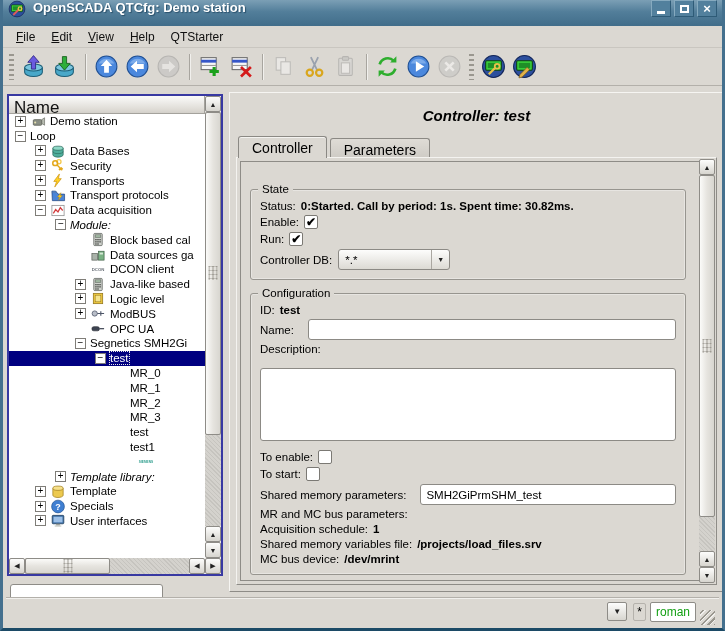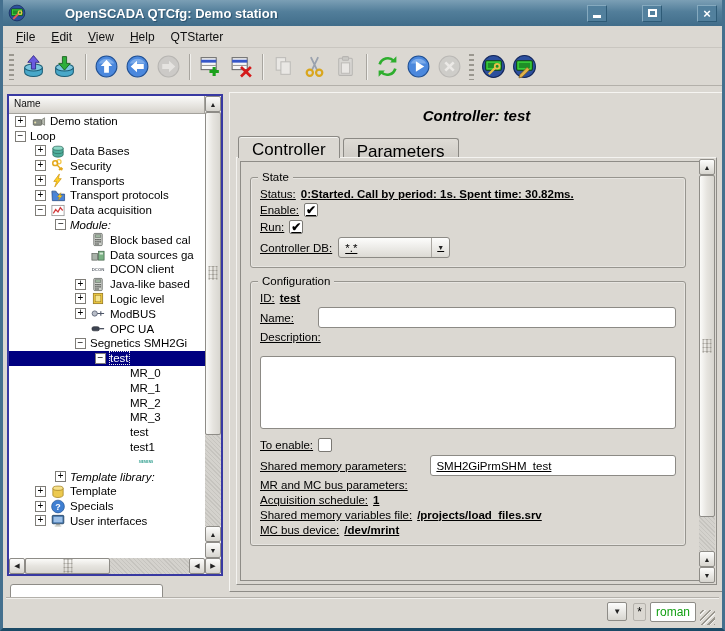--- a/index.html
+++ b/index.html
@@ -3,21 +3,21 @@
 <meta charset="utf-8">
 <style>
   * { box-sizing:border-box; margin:0; padding:0; font-family:"Liberation Sans", sans-serif; }
   html,body { width:725px; height:631px; }
   body { background:#555; }
   .window { position:relative; width:725px; height:631px; background:#dbd8d2;
             border-left:3px solid #44708e; border-right:3px solid #44708e; border-bottom:3px solid #1c4a66; overflow:hidden; }
 
   
   .titlebar { height:26px; background:linear-gradient(180deg,#7b9fb5 0%,#527e9a 45%,#416d8a 100%);
-              display:flex; align-items:center; padding:0 5px;gap:32px; }
+              display:flex; padding:0 5px; }
   .app-icon { width:18px; height:18px; flex:none; }
   .title-text { color:#fff; font-weight:bold; font-size:13px; margin-left:7px; flex:1;
                 text-shadow:1px 1px 1px #2a506b; white-space:nowrap; }
   .win-btn { width:20px; height:17px; margin-left:3px; background:#52809d; border:1px solid;
              border-color:#86aabf #2e5b77 #2e5b77 #86aabf; display:flex; align-items:center; justify-content:center;
              color:#fff; font-weight:bold; font-size:12px; line-height:1; }
   .glyph-min { width:8px; height:3px; background:#fff; margin-top:7px; }
   .glyph-max { width:9px; height:8px; border:2px solid #fff; }
   .glyph-close { font-size:13px; }
 
@@ -40,21 +40,21 @@
 
   
   .main { position:absolute; left:3px; top:87px; width:719px; height:511px; }
 
   
   .tree-widget { position:absolute; left:1px; top:7px; width:216px; height:482px;
                  border:2px solid #3839a2; background:#f4f3f0; }
   .tree-header { position:absolute; left:0; top:0; right:16px; height:18px;
                  background:linear-gradient(180deg,#fbfbfa,#dedbd5 80%,#d3d0ca);
                  border-bottom:1px solid #a4a29c; border-right:1px solid #a4a29c;
-                 font-size:10px; padding:2px 0 0 5px; color:#111; }
+                 font-size:17px; padding:2px 0 0 5px; color:#111; }
   .tree-view { position:absolute; left:0; top:18px; right:16px; bottom:16px; background:#fff; overflow:hidden; }
   .tree-row { height:14.8px; display:flex; align-items:center; font-size:11.5px; white-space:nowrap; overflow:hidden; color:#000; }
   .tree-row.selected { background:#000080; color:#fff; }
   .tree-row.italic { font-style:italic; }
   .expander { width:11px; height:11px; flex:none; background:#fff; border:1px solid #7f7d78;
               font-size:10px; line-height:8px; text-align:center; color:#000; margin-right:4px; }
   .exp-spacer { width:15px; flex:none; }
   .t-icon { width:17px; height:15px; flex:none; margin-right:3px; }
   .t-icon svg { width:16px; height:15px; }
   .sel-label { outline:1px dotted #e8e8e8; }
@@ -86,27 +86,27 @@
   .tree-hscroll .sb-thumb { position:absolute; left:0; top:0; height:16px; width:52%; }
 
   .filter-input { position:absolute; left:4px; top:497px; width:153px; height:21px;
                   border:1px solid #8e8c87; border-radius:3px; background:#fff; font-size:11px; padding:0 4px; }
 
   
   .rpanel { position:absolute; left:223px; top:5px; width:495px; height:500px;
             border:1px solid; border-color:#f6f5f2 #8e8c87 #8e8c87 #f6f5f2; background:#dbd8d2; }
   .panel-title { text-align:center; font-size:15px; font-weight:bold; font-style:italic; margin-top:14px; color:#000; }
   .tabs { position:absolute; left:8px; top:42px; height:22px; display:flex; align-items:flex-end; z-index:3; }
-  .tab { font-size:17px; padding:3px 13px 3px 13px; border:1px solid #8b8984; border-bottom:none;
+  .tab { font-size:14px; padding:3px 13px 3px 13px; border:1px solid #8b8984; border-bottom:none;
          border-radius:3px 3px 0 0; background:linear-gradient(180deg,#dfdcd6,#cfccc6); margin-right:3px; height:19px; }
   .tab.active { background:#dbd8d2; height:22px; box-shadow:inset 0 1px 0 #f4f3f0; position:relative; top:1px; }
   .tabpane { position:absolute; left:6px; right:6px; top:64px; bottom:6px;
              border:1px solid; border-color:#f4f3f0 #8e8c87 #8e8c87 #f4f3f0; background:#dbd8d2; }
   .scrollarea { position:absolute; inset:3px; border:1px solid #8e8c87; background:#dbd8d2; }
-  .form { position:absolute; left:1px; top:1px; bottom:1px; right:18px; padding:6px 8px 4px 8px; overflow:hidden;text-decoration:underline; }
+  .form { position:absolute; left:1px; top:1px; bottom:1px; right:18px; padding:18px 8px 4px 8px; overflow:hidden; }
   .vscroll2 { position:absolute; right:1px; top:1px; bottom:1px; width:16px; }
   .vscroll2 .sb-btn { position:absolute; left:0; width:16px; height:16px; }
   .vscroll2 .up1 { top:0; }
   .vscroll2 .up2 { bottom:16px; }
   .vscroll2 .dn1 { bottom:0; }
   .vscroll2 .track { position:absolute; left:0; top:16px; bottom:32px; width:16px; }
   .vscroll2 .sb-thumb { position:absolute; left:0; top:0; width:16px; height:91%; }
 
   .groupbox { position:relative; border:1px solid #97958f; border-radius:3px; margin-top:8px; padding:8px 9px 6px 9px;
               box-shadow:inset 0 0 0 1px rgba(255,255,255,.35); }
@@ -116,21 +116,21 @@
   .lab { white-space:nowrap; }
   .bval { font-weight:bold; margin-left:5px; white-space:nowrap; }
   .cb { width:14px; height:14px; border:1px solid #7b7974; border-radius:2px; background:#fff; margin-left:5px;
         font-size:12px; font-weight:bold; line-height:12px; text-align:center; color:#000; flex:none; }
   .combo { margin-left:6px; width:112px; height:21px; border:1px solid #8c8a85; border-radius:3px;
            background:linear-gradient(180deg,#fdfdfc,#dcdad4); display:flex; align-items:center; font-size:11.5px; }
   .combo-text { padding-left:6px; flex:1; }
   .combo-arrow { width:18px; height:100%; border-left:1px solid #aaa7a1; display:flex; align-items:center;
                  justify-content:center; font-size:7px; color:#222; }
   .tin { height:21px; border:1px solid #8c8a85; border-radius:3px; background:#fff; font-size:11.5px;
-         padding:0 5px; flex:1; margin-left:24px; min-width:0; }
+         padding:0 5px; flex:1; margin-left:14px; min-width:0; }
   .tarea { width:100%; height:73px; border:1px solid #8c8a85; border-radius:3px; background:#fff; resize:none;
            font-size:11.5px; padding:3px 5px; margin:1px 0 3px 0; }
   .desc-label { font-size:11.5px; margin:3px 0 12px 0; }
 
   
   .statusbar { position:absolute; left:3px; right:3px; bottom:3px; height:28px; background:#dbd8d2;
                border-top:1px solid #b3b0aa; box-shadow:inset 0 1px 0 #f1f0ed;
                display:flex; align-items:center; justify-content:flex-end; padding:0 4px; }
   .sb-combo-btn { width:20px; height:19px; background:linear-gradient(180deg,#fdfdfc,#d7d5cf);
                   border:1px solid #8e8c87; border-radius:2px; display:flex; align-items:center; justify-content:center;
@@ -580,20 +580,24 @@
                   <span class="lab">Name:</span>
                 <input class="tin" value="" style="">
                 </div>
               <div class="desc-label">Description:</div>
               <textarea class="tarea" style=""></textarea>
               <div class="frow">
                   <span class="lab">To enable:</span>
                 <span class="cb"></span>
                 </div>
               <div class="frow">
+                  <span class="lab">To start:</span>
+                <span class="cb"></span>
+                </div>
+              <div class="frow">
                   <span class="lab">Shared memory parameters:</span>
                 <input class="tin" value="SMH2GiPrmSHM_test" style="">
                 </div>
               <div class="frow">
                   <span class="lab">MR and MC bus parameters:</span>
                 </div>
               <div class="frow">
                   <span class="lab">Acquisition schedule:</span>
                 <span class="bval">1</span>
                 </div>

